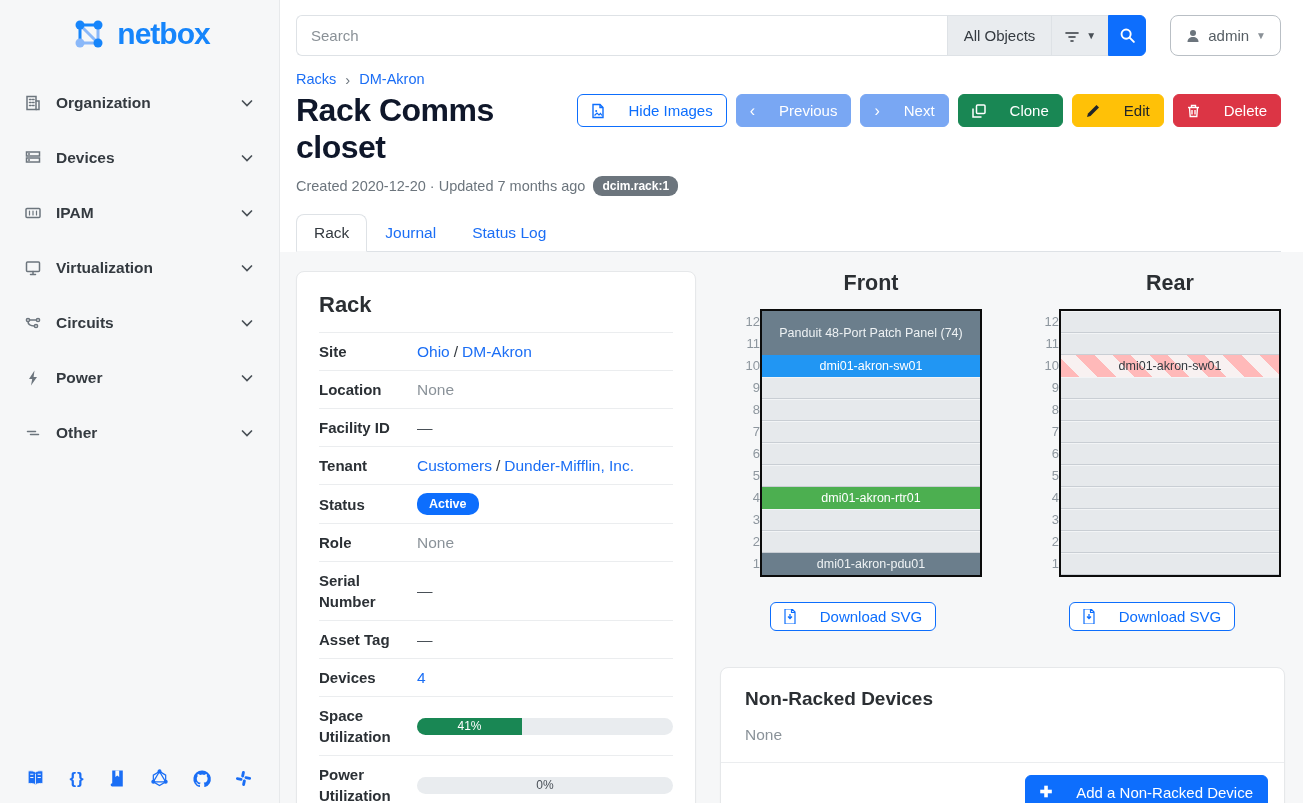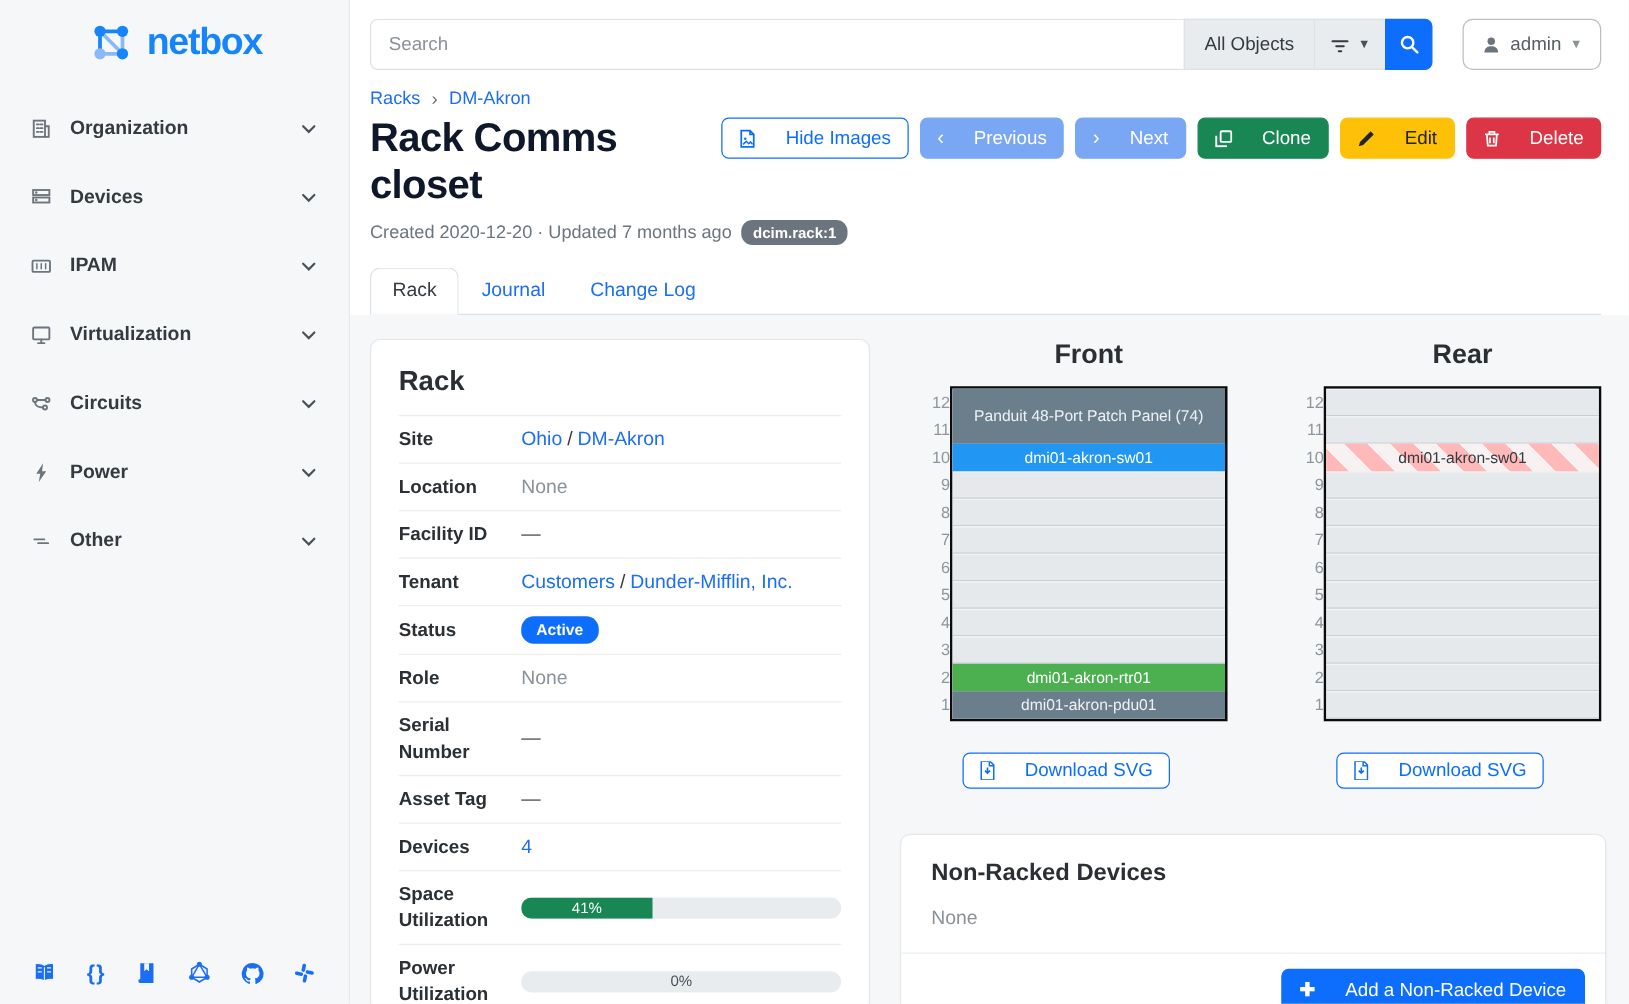--- a/index.html
+++ b/index.html
@@ -426,21 +426,21 @@
     </div>
 
     <div class="meta-row">
       <span>Created 2020-12-20 · Updated 7 months ago</span>
       <span class="id-badge">dcim.rack:1</span>
     </div>
 
     <div class="tabbar" id="tabbar">
         <a class="tab active">Rack</a>
         <a class="tab">Journal</a>
-        <a class="tab">Change Log</a>
+        <a class="tab">Status Log</a>
       </div>
   </div>
 
   <div class="content">
 
     <div class="left-col">
       <div class="card rack-card">
         <div class="card-title">Rack</div>
         <div class="info-rows" id="rack-rows">
             <div class="info-row">
@@ -530,21 +530,21 @@
                 <div class="unit-slot"></div>
                 <div class="unit-slot"></div>
                 <div class="unit-slot"></div>
                 <div class="unit-slot"></div>
                 <div class="unit-slot"></div>
                 <div class="unit-slot"></div>
                 <div class="unit-slot"></div>
                 <div class="unit-slot"></div>
                 <div class="device slate" style="top: 0px; height: 44px;">Panduit 48-Port Patch Panel (74)</div>
                 <div class="device blue" style="top: 44px; height: 22px;">dmi01-akron-sw01</div>
-                <div class="device green" style="top: 176px; height: 22px; margin-top: 44px;">dmi01-akron-rtr01</div>
+                <div class="device green" style="top: 176px; height: 22px;">dmi01-akron-rtr01</div>
                 <div class="device slate" style="top: 242px; height: 22px;">dmi01-akron-pdu01</div>
               </div>
           </div>
           <div class="download-wrap">
             <button class="btn btn-outline-blue btn-download">
               <span>
                 <svg width="12" height="15" viewBox="0 0 12 15" fill="#0d6efd">
                   <path d="M1 0 h7 l3 3 v12 h-10 z M7.5 0.5 v3 h3" stroke="#0d6efd" fill="none" stroke-width="1.2"></path>
                   <path d="M6 5 v4 M4 7.5 l2 2 2-2" stroke="#0d6efd" fill="none" stroke-width="1.3"></path>
                 </svg>

